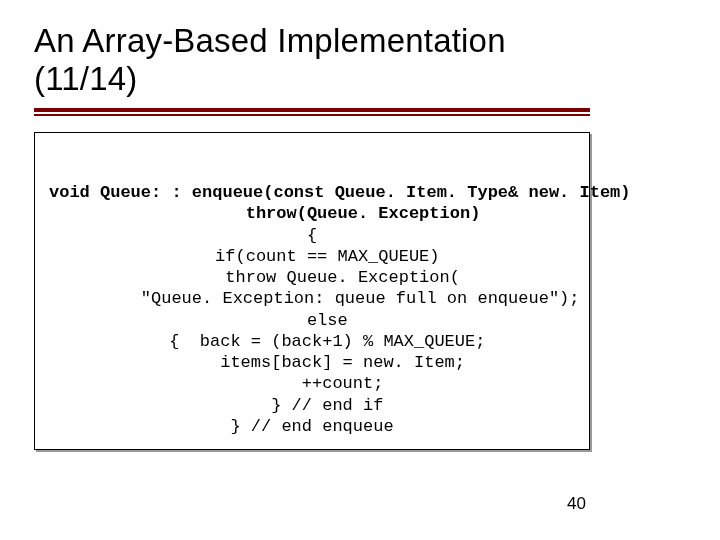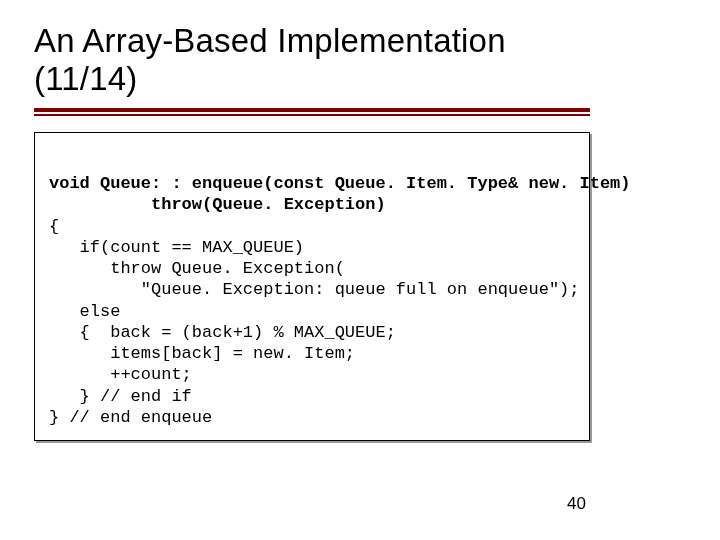--- a/index.html
+++ b/index.html
@@ -6,22 +6,23 @@
   html, body { width: 720px; height: 540px; background: #fff; font-family: Verdana, Arial, sans-serif; }
   .slide { width: 624px; height: 540px; position: relative; padding: 22px 34px 0 34px; }
   .title { font-size: 33px; line-height: 1.15; color: #000; letter-spacing: 0.2px; }
   .rule-wrap { margin-top: 10px; }
   .rule-top { height: 4px; background: #7a0000; }
   .rule-bot { height: 2px; background: #7a0000; margin-top: 2px; }
   .codebox {
     margin-top: 16px;
     border: 1px solid #000;
     box-shadow: 2px 2px 0 0 #999;
-    padding: 19px 14px 12px 14px;
+    padding: 28px 14px 12px 14px;
     background: #fff;
+    text-align: center;
   }
   .code { font-family: "Courier New", Courier, monospace; font-size: 17px; line-height: 1.25; white-space: pre; color: #000; }
   .bold { font-weight: bold; }
   .pagenum {
     position: absolute;
     right: 38px;
     bottom: 26px;
     font-size: 17px;
     color: #000;
     font-family: Verdana, Arial, sans-serif;

